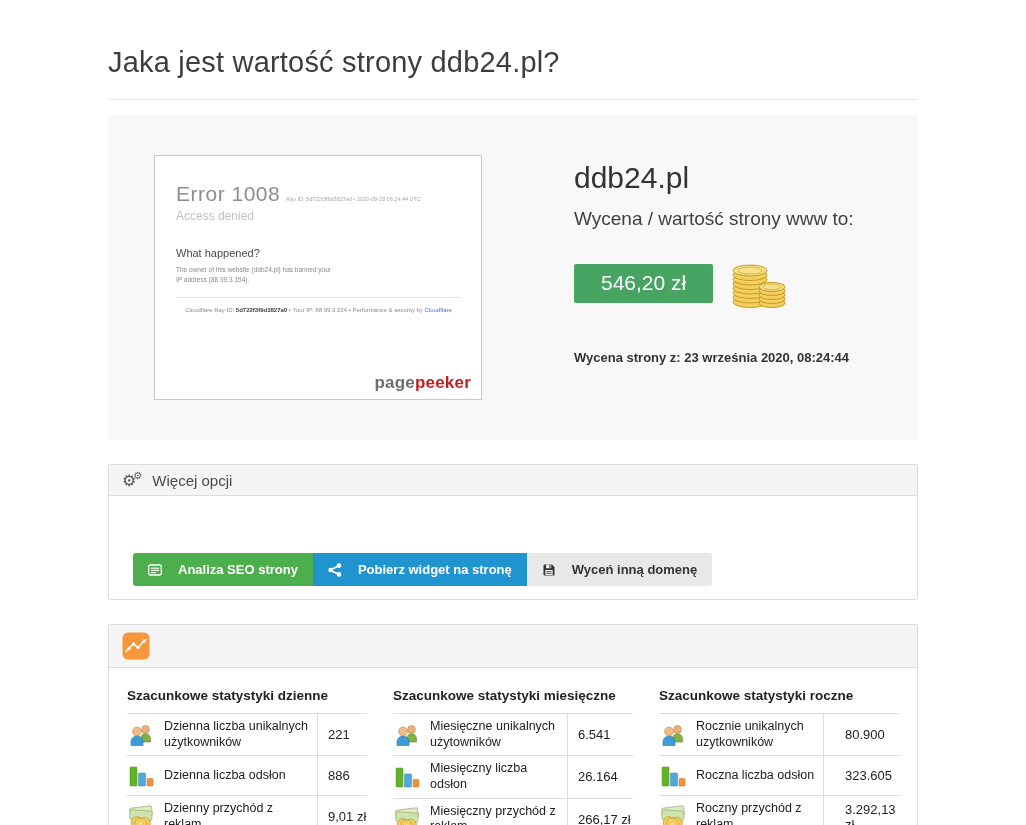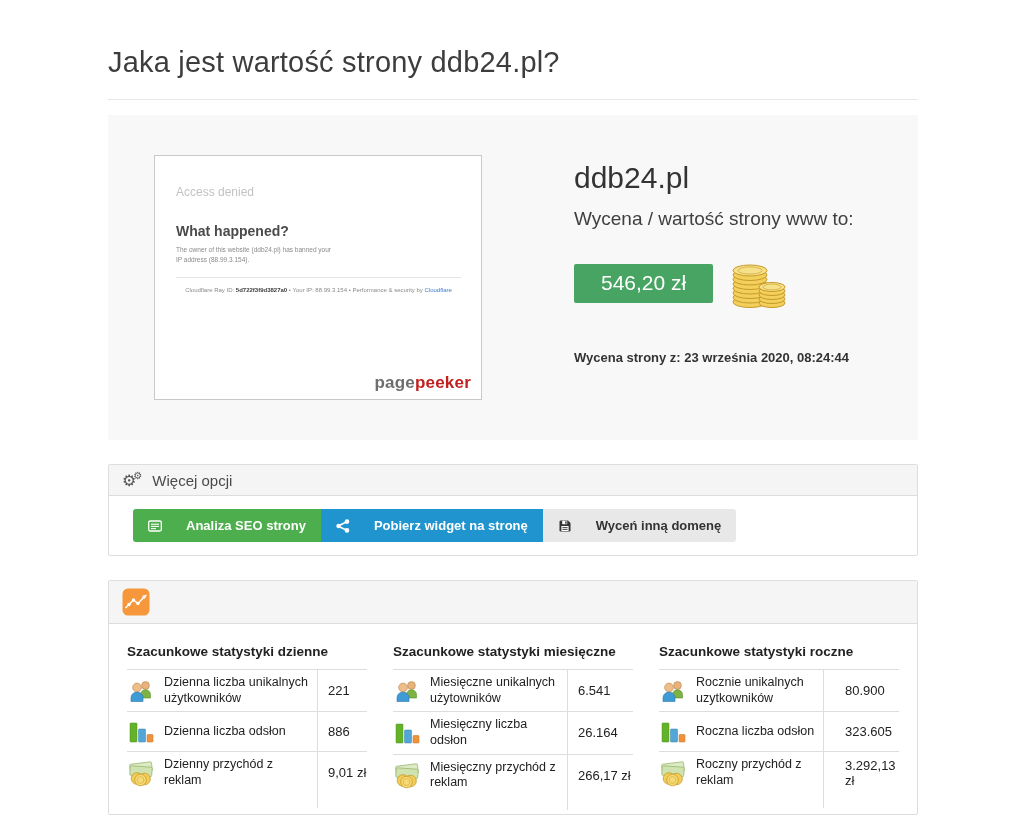--- a/index.html
+++ b/index.html
@@ -11,21 +11,21 @@
   .title-rule { border:none; border-top:1px solid #e7e7e7; margin-top:20px; }
 
   
   .hero { margin-top:15px; background:#f8f8f8; padding:40px 46px; display:flex; }
   .thumb { width:328px; height:245px; background:#fff; border:1px solid #c9c9c9; position:relative; flex:none; overflow:hidden; }
   .err { padding:26px 20px 0 21px; }
   .err-line1 { display:flex; align-items:baseline; }
   .err-title { font-size:21px; color:#8d8d8d; letter-spacing:.5px; }
   .err-meta { font-size:5.5px; color:#a6a6a6; margin-left:6px; }
   .err-sub { font-size:12px; color:#c2c2c2; margin-top:3px; }
-  .err-h2 { font-size:14px; font-weight:700; color:#4a4a4a; margin-top:24px; }
+  .err-h2 { font-size:11px; font-weight:400; color:#4a4a4a; margin-top:24px; }
   .err-p { font-size:6.5px; color:#8a8a8a; margin-top:6px; width:160px; line-height:1.5; }
   .err-rule { border:none; border-top:1px solid #e4e4e4; margin-top:12px; }
   .cf-line { font-size:6px; color:#8a8a8a; text-align:center; margin-top:9px; }
   .cf-line b { color:#3c3c3c; }
   .cf-link { color:#3e7dc9; text-decoration:none; }
   .pp-logo { position:absolute; right:10px; bottom:6px; font-size:17px; font-weight:700; letter-spacing:.2px; }
   .pp-page { color:#6e6e6e; }
   .pp-peeker { color:#c21f1f; }
 
   .hero-info { margin-left:92px; padding-top:0; }
@@ -39,22 +39,22 @@
   
   .panel { margin-top:24px; border:1px solid #ddd; border-radius:2px; background:#fff; }
   .panel-head { background:#f5f5f5; border-bottom:1px solid #ddd; padding:6px 13px; display:flex; align-items:center; font-size:15px; color:#4a4a4a; }
   .cogs { color:#555; margin-right:10px; line-height:1; white-space:nowrap; }
   .cog-big { font-size:16px; }
   .cog-small { font-size:10px; margin-left:-3px; vertical-align:7px; }
   .panel-body { padding:13px 24px; }
 
   
   .btn-row { display:flex; }
-  .btn { border:none; display:flex; align-items:center; gap:24px; font-family:"Liberation Sans",sans-serif;
-         font-size:13px; font-weight:700; padding:0 15px; height:33px; cursor:pointer; }
+  .btn { border:none; display:flex; align-items:center; gap:16px; font-family:"Liberation Sans",sans-serif;
+         font-size:13px; font-weight:700; padding:0 15px; height:33px; cursor:pointer;margin-top:44px; }
   .btn-first { border-radius:3px 0 0 3px; }
   .btn-last { border-radius:0 3px 3px 0; }
   .btn svg { flex:none; }
 
   
   .stats-head { padding:7px 13px; }
   .stats-icon { margin-right:12px; flex:none; }
   .stats-body { padding:20px 18px 4px; display:flex; gap:26px; }
   .stat-table { flex:1 1 0; }
   .st-title { font-size:13.5px; font-weight:700; color:#222; margin:0 0 10px 0; }
@@ -96,20 +96,24 @@
 </svg>
 
 <div class="page">
 
   <h1 class="page-title">Jaka jest wartość strony ddb24.pl?</h1>
   <hr class="title-rule">
 
   <section class="hero">
     <div class="thumb">
       <div class="err">
+        <div class="err-line1">
+          <span class="err-title">Error 1008</span>
+          <span class="err-meta">Ray ID: 5d722f3f9d3827a0 • 2020-09-23 06:24:44 UTC</span>
+        </div>
         <div class="err-sub">Access denied</div>
         <div class="err-h2">What happened?</div>
         <p class="err-p">The owner of this website (ddb24.pl) has banned your IP address (88.99.3.154).</p>
         <hr class="err-rule">
         <div class="cf-line"><span>Cloudflare Ray ID: </span><b>5d722f3f9d3827a0</b><span> • Your IP: 88.99.3.154 • Performance &amp; security by </span><a class="cf-link" href="#">Cloudflare</a></div>
       </div>
       <div class="pp-logo"><span class="pp-page">page</span><span class="pp-peeker">peeker</span></div>
     </div>
 
     <div class="hero-info">

